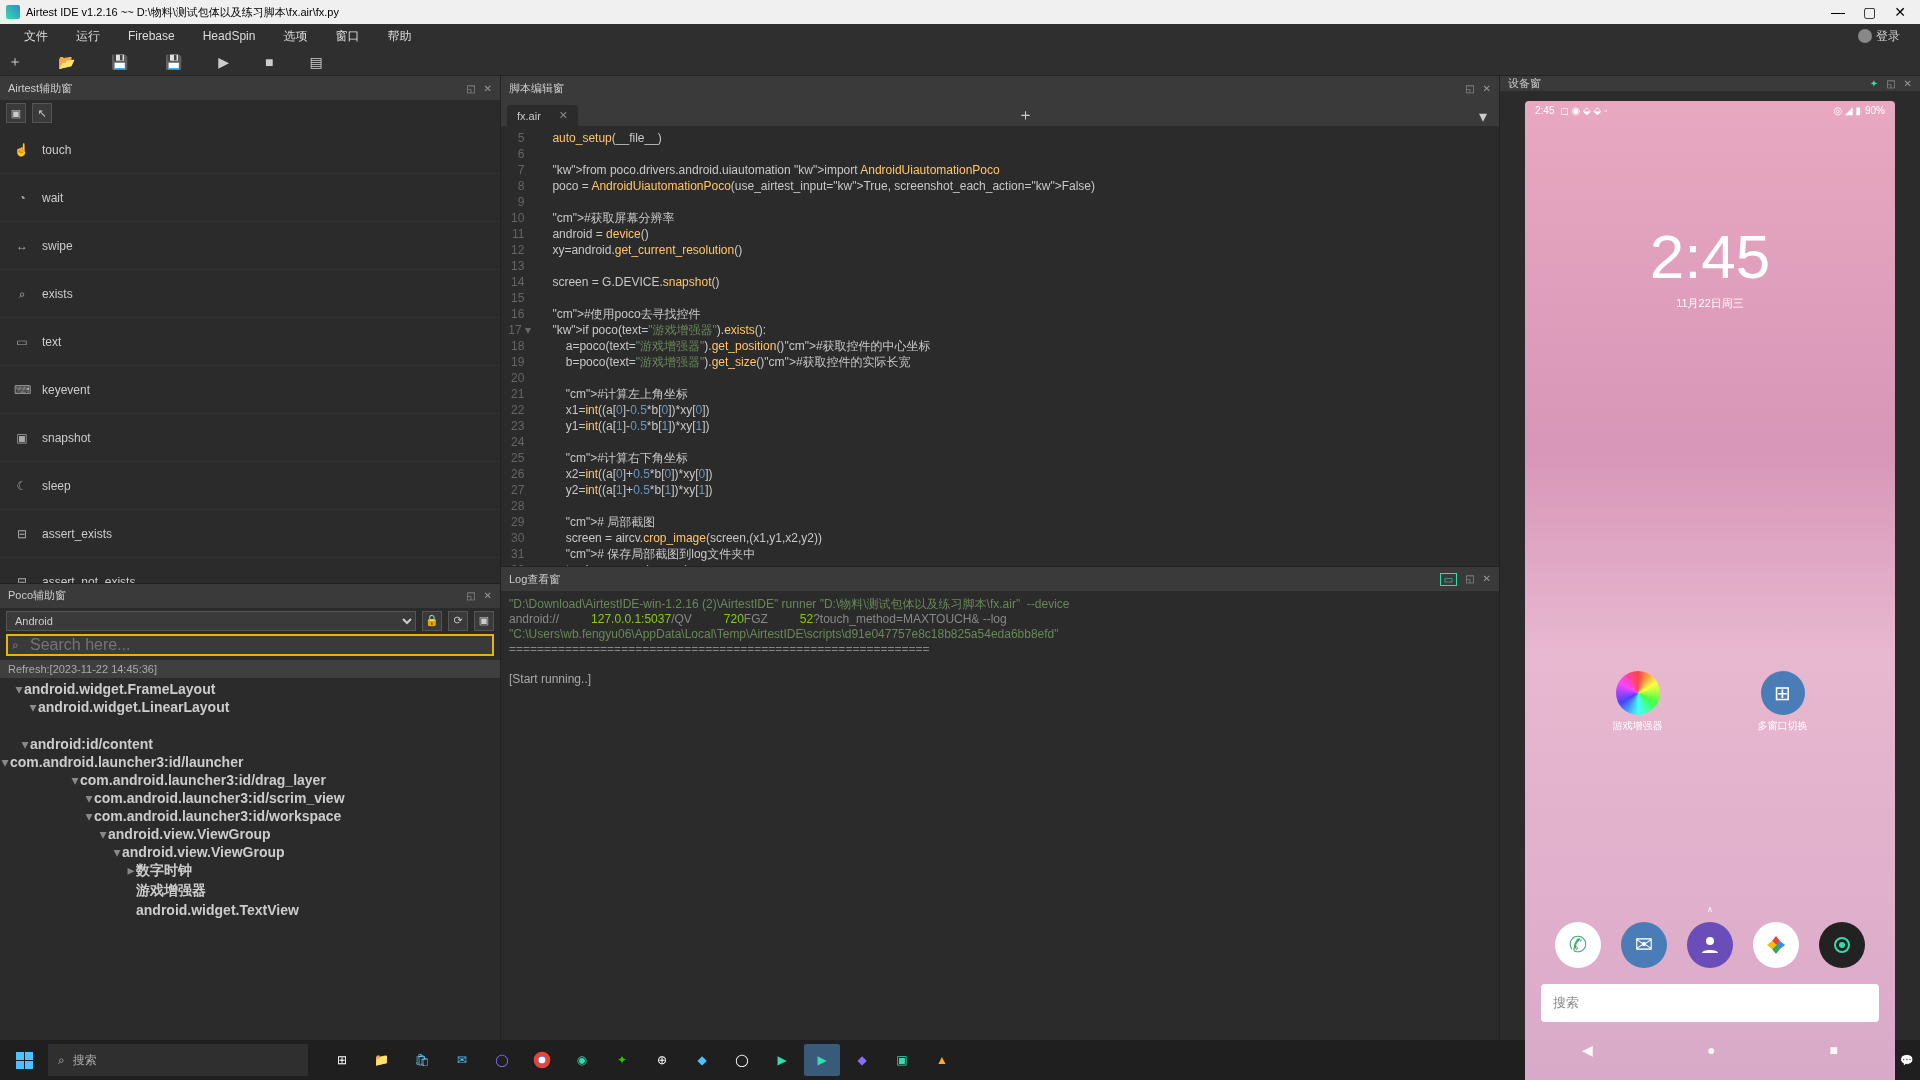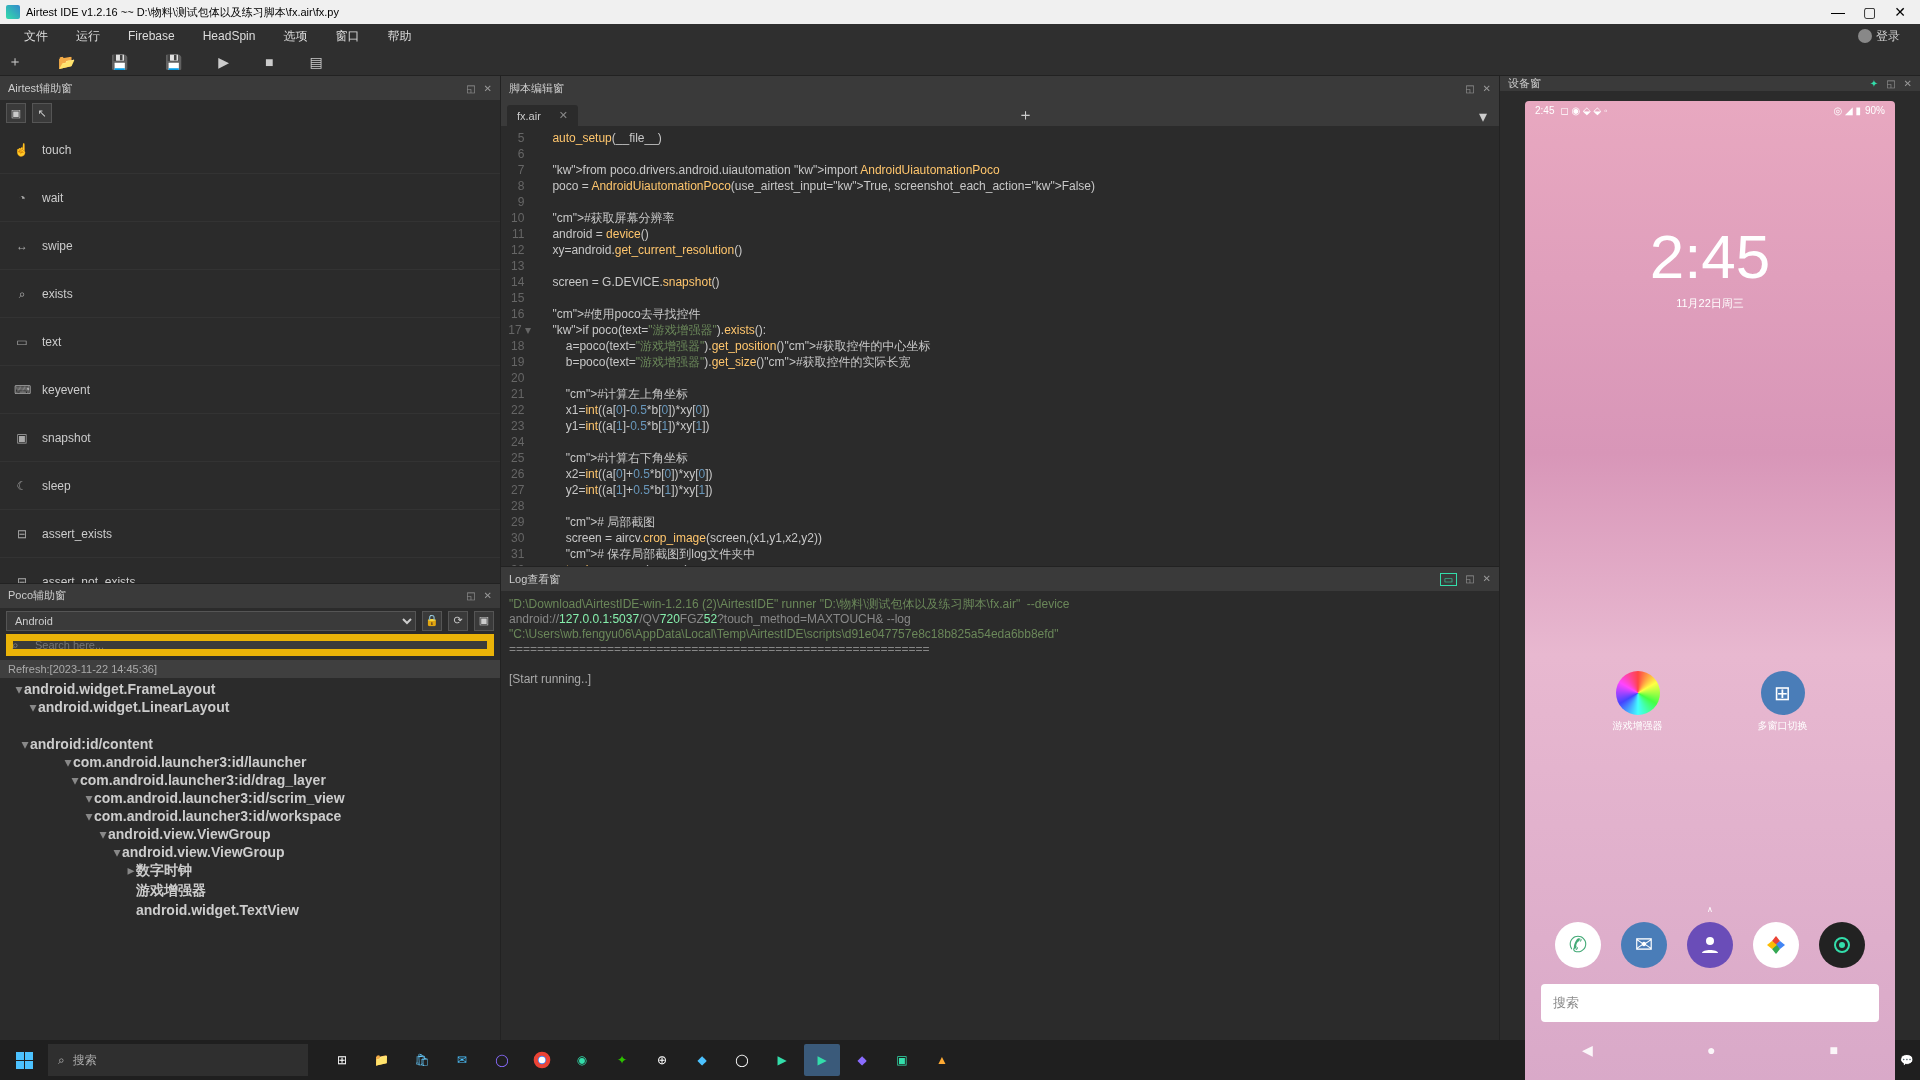--- a/index.html
+++ b/index.html
@@ -33,21 +33,21 @@
 .assist-select { flex: 1; background: #3a3a3a; border: 1px solid #555; color: #ccc; height: 20px; font-size: 11px; padding: 0 4px; }
 .assist-icon { width: 20px; height: 20px; background: #3a3a3a; border: 1px solid #555; display: flex; align-items: center; justify-content: center; font-size: 11px; }
 .cmd-list { flex: 1; overflow-y: auto; }
 .cmd-item { height: 48px; display: flex; align-items: center; padding: 0 14px; gap: 12px; border-bottom: 1px solid #333; cursor: pointer; }
 .cmd-item .ico { width: 16px; text-align: center; color: #aaa; }
 
 
 .poco-panel { border-top: 1px solid #222; display: flex; flex-direction: column; flex: 1; }
 .poco-controls { height: 26px; display: flex; align-items: center; padding: 0 6px; gap: 6px; }
 .poco-search { height: 26px; padding: 0 6px; }
-.poco-search input { width: 100%; background: #3a3a3a; border: 7px solid #eab308; color: #ccc; height: 22px; font-size: 11px; padding: 0 22px; }
+.poco-search input { width: 100%; background: #3a3a3a; border: 2px solid #eab308; color: #ccc; height: 22px; font-size: 16px; padding: 0 22px; }
 .search-wrap { position: relative; }
 .search-wrap .sicon { position: absolute; left: 6px; top: 4px; color: #888; font-size: 12px; }
 .refresh-line { background: #3f3f3f; padding: 3px 8px; font-size: 11px; color: #aaa; }
 .tree { flex: 1; overflow: auto; font-size: 14px; padding: 2px 0; }
 .tree-row { padding: 1px 0; white-space: nowrap; color: #ccc; cursor: pointer; }
 .tree-row .caret { display: inline-block; width: 10px; text-align: center; color: #888; }
 
 
 .panel-center { flex: 1; display: flex; flex-direction: column; background: #2b2b2b; border-left: 1px solid #222; border-right: 1px solid #222; }
 .tabbar { height: 26px; background: #3a3a3a; display: flex; align-items: flex-end; padding: 0 6px; }
@@ -57,21 +57,21 @@
 .editor { flex: 0 0 440px; display: flex; overflow: hidden; font-family: Consolas, monospace; font-size: 12px; line-height: 16px; }
 .gutter { background: #2b2b2b; color: #666; text-align: right; padding: 4px 8px 4px 4px; white-space: pre; }
 .code { flex: 1; padding: 4px 0; white-space: pre; color: #c8c8c8; overflow: auto; }
 .fn { color: #ffc66d; }
 .str { color: #6a8759; }
 .num { color: #6897bb; }
 
 .log-panel { flex: 1; display: flex; flex-direction: column; border-top: 1px solid #222; }
 .log-body { flex: 1; font-family: Consolas, monospace; font-size: 12px; line-height: 15px; padding: 6px 8px; white-space: pre-wrap; color: #aaa; overflow: auto; }
 .log-body .p1 { color: #6a8759; }
-.log-body .p2 { color: #86efac; }
+.log-body .p2 { color: #84cc16; margin-left: 32px; }
 .log-body .p3 { color: #888; }
 
 
 .panel-right { width: 420px; display: flex; flex-direction: column; background: #2b2b2b; }
 .device-screen { flex: 1; display: flex; flex-direction: column; align-items: center; padding: 10px; }
 .phone { width: 370px; height: 1007px; background: linear-gradient(180deg,#e8a8c0 0%,#d896b8 35%,#e8b8d0 55%,#d8a8c8 100%); border-radius: 4px; position: relative; overflow: hidden; }
 .phone-status { position: absolute; top: 4px; left: 0; right: 0; display: flex; align-items: center; padding: 0 10px; font-size: 10px; color: #fff; }
 .phone-status .right { margin-left: auto; display: flex; gap: 4px; align-items: center; }
 .phone-clock { position: absolute; top: 120px; left: 0; right: 0; text-align: center; color: #fff; font-size: 62px; font-weight: 300; }
 .phone-clock .sub { font-size: 11px; margin-top: 4px; }
@@ -220,21 +220,21 @@
         <div class="search-wrap">
           <span class="sicon">⌕</span>
           <input placeholder="Search here..." style="">
         </div>
       </div>
       <div class="refresh-line">Refresh:[2023-11-22 14:45:36]</div>
       <div class="tree" id="poco-tree">
           <div class="tree-row" style="padding-left: 14px;"><span class="caret">▾</span><b>android.widget.FrameLayout</b></div>
           <div class="tree-row" style="padding-left: 28px;"><span class="caret">▾</span><b>android.widget.LinearLayout</b></div>
           <div class="tree-row" style="padding-left: 20px; margin-top: 19px;"><span class="caret">▾</span><b>android:id/content</b></div>
-          <div class="tree-row" style="padding-left: 56px; margin-left: 7px;"><span class="caret">▾</span><b>com.android.launcher3:id/launcher</b></div>
+          <div class="tree-row" style=""><span class="caret">▾</span><b>com.android.launcher3:id/launcher</b></div>
           <div class="tree-row" style="padding-left: 70px;"><span class="caret">▾</span><b>com.android.launcher3:id/drag_layer</b></div>
           <div class="tree-row" style="padding-left: 84px;"><span class="caret">▾</span><b>com.android.launcher3:id/scrim_view</b></div>
           <div class="tree-row" style="padding-left: 84px;"><span class="caret">▾</span><b>com.android.launcher3:id/workspace</b></div>
           <div class="tree-row" style="padding-left: 98px;"><span class="caret">▾</span><b>android.view.ViewGroup</b></div>
           <div class="tree-row" style="padding-left: 112px;"><span class="caret">▾</span><b>android.view.ViewGroup</b></div>
           <div class="tree-row" style="padding-left: 126px;"><span class="caret">▸</span><b>数字时钟</b></div>
           <div class="tree-row" style="padding-left: 126px;"><span class="caret"> </span><b>游戏增强器</b></div>
           <div class="tree-row" style="padding-left: 126px;"><span class="caret"> </span><b>android.widget.TextView</b></div>
         </div>
     </div>

